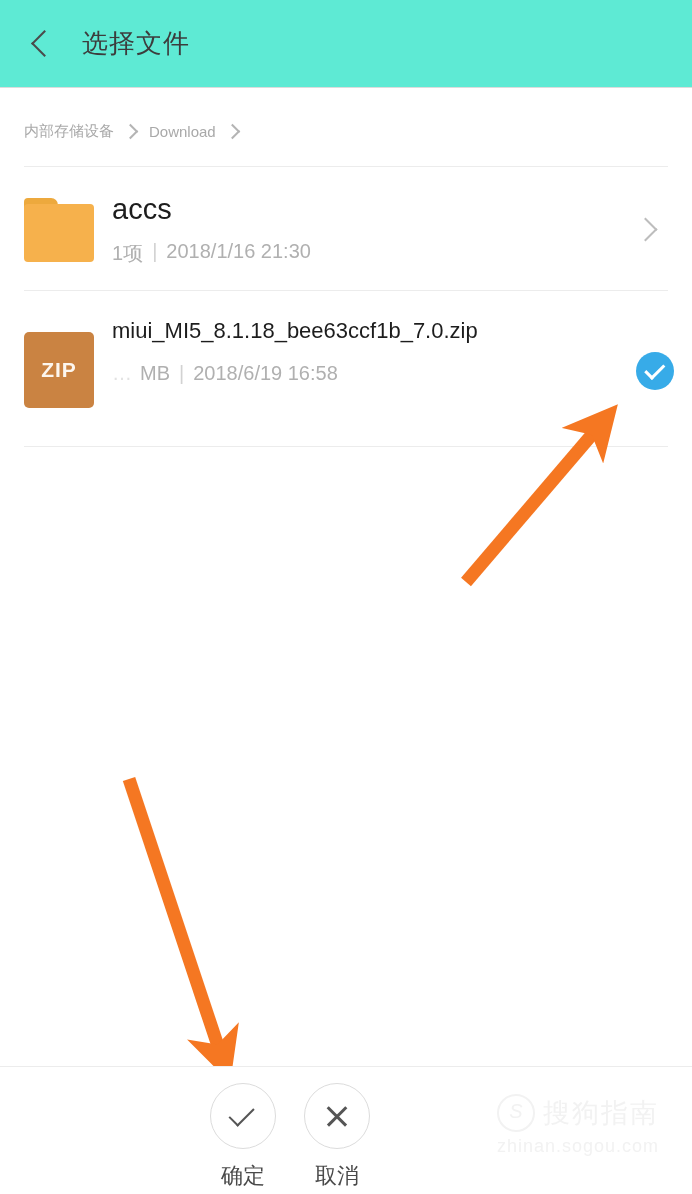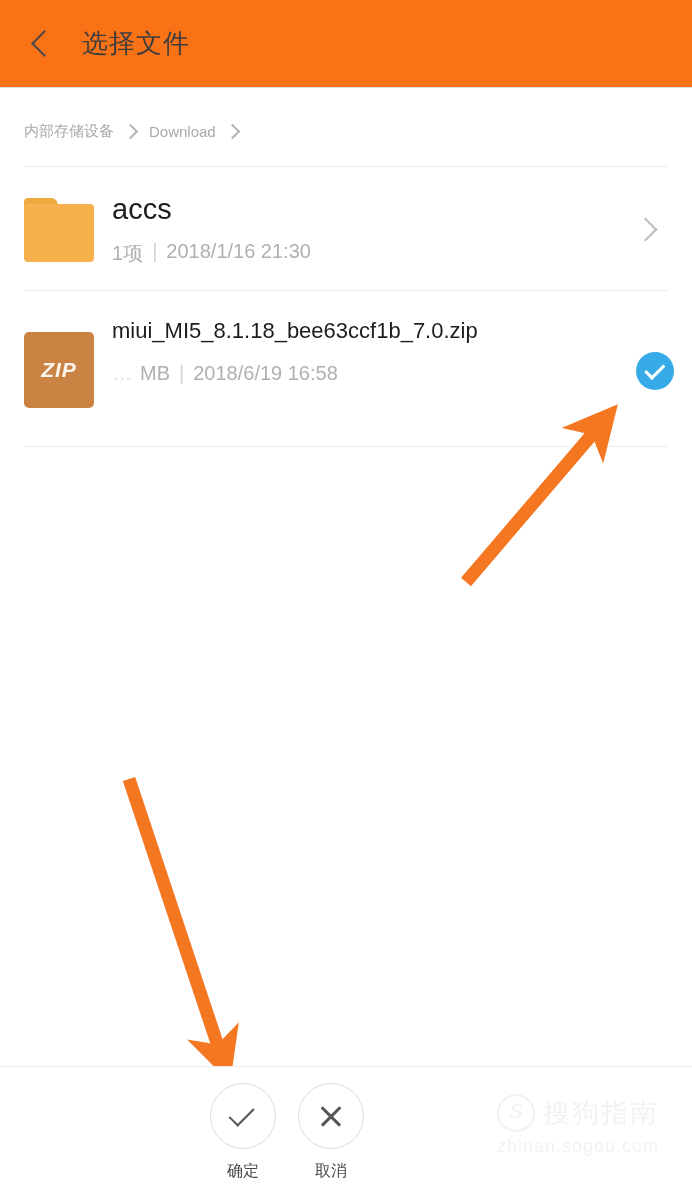--- a/index.html
+++ b/index.html
@@ -15,21 +15,21 @@
     position: relative;
     -webkit-font-smoothing: antialiased;
   }
 
   
   .header {
     position: absolute;
     left: 0; top: 0;
     width: 692px;
     height: 88px;
-    background: #f97316;
+    background: #5eead4;
     border-bottom: 1px solid #dcdcdc;
     box-sizing: border-box;
     display: flex;
     align-items: center;
   }
   .back-btn {
     width: 56px;
     height: 56px;
     margin-left: 16px;
     display: flex;
@@ -90,21 +90,21 @@
     box-sizing: border-box;
   }
   .row-folder { top: 166px; height: 124px; }
   .row-file   { top: 290px; height: 156px; }
 
   .icon-wrap {
     position: absolute;
     left: 24px;
   }
   .row-folder .icon-wrap { top: 32px; }
-  .row-file .icon-wrap { top: 42px; font-style: italic; }
+  .row-file .icon-wrap { top: 42px; }
 
   .folder-icon {
     width: 70px;
     height: 64px;
     position: relative;
   }
   .folder-icon .tab {
     position: absolute;
     left: 0; top: 0;
     width: 34px; height: 11px;
@@ -207,21 +207,21 @@
     box-sizing: border-box;
     background: #ffffff;
   }
   .tool-btn {
     position: absolute;
     top: 16px;
     width: 102px;
     text-align: center;
   }
   .tool-btn.b1 { left: 192px; }
-  .tool-btn.b2 { left: 280px; }
+  .tool-btn.b2 { left: 286px; }
   .tool-btn.b3 { left: 396px; }
 
   .circle {
     width: 66px;
     height: 66px;
     border: 1px solid #dcdcdc;
     border-radius: 50%;
     margin: 0 auto;
     display: flex;
     align-items: center;
@@ -255,21 +255,21 @@
     gap: 6px;
   }
   .ic-dots i {
     width: 6px; height: 6px;
     border-radius: 50%;
     background: #555;
     display: block;
   }
   .tool-label {
     margin-top: 12px;
-    font-size: 16px;
+    font-size: 22px;
     color: #4a4a4a;
   }
 
   
   .arrows {
     position: absolute;
     left: 0; top: 0;
     width: 692px;
     height: 1194px;
     pointer-events: none;

